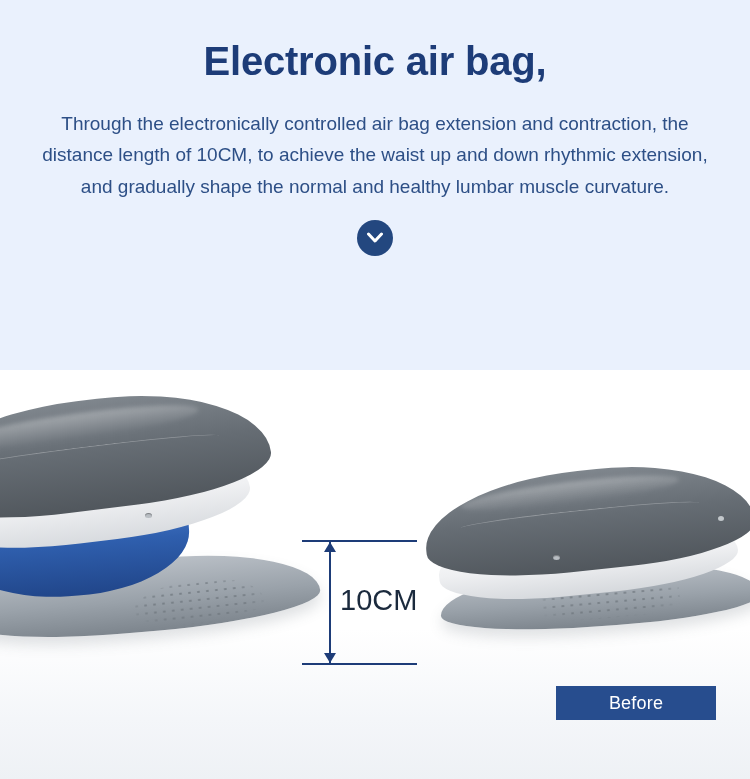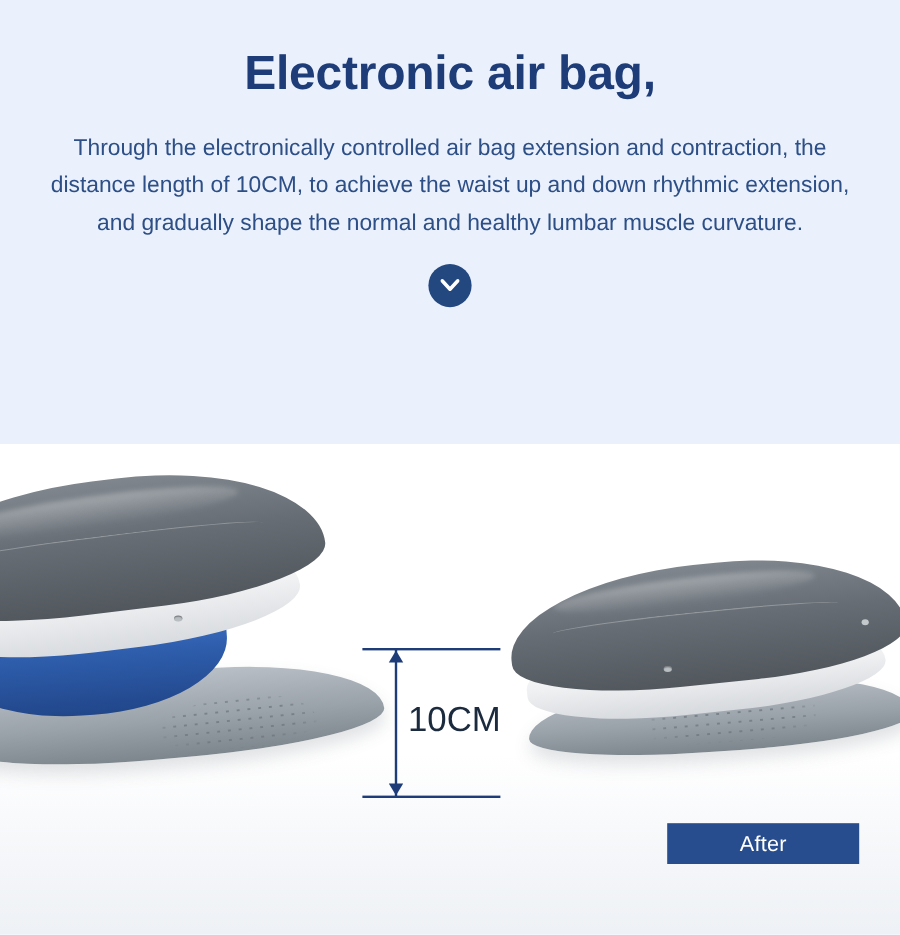--- a/index.html
+++ b/index.html
@@ -436,16 +436,16 @@
 
     <div class="measure">
       <div class="m-line-top"></div>
       <div class="m-line-bottom"></div>
       <div class="m-line-vert"></div>
       <div class="m-arrow-up"></div>
       <div class="m-arrow-down"></div>
       <div class="m-label">10CM</div>
     </div>
 
-    <div class="caption caption-before">After</div>
+    <div class="caption caption-before">Before</div>
   </div>
 
 </div>
 
 </body></html>

